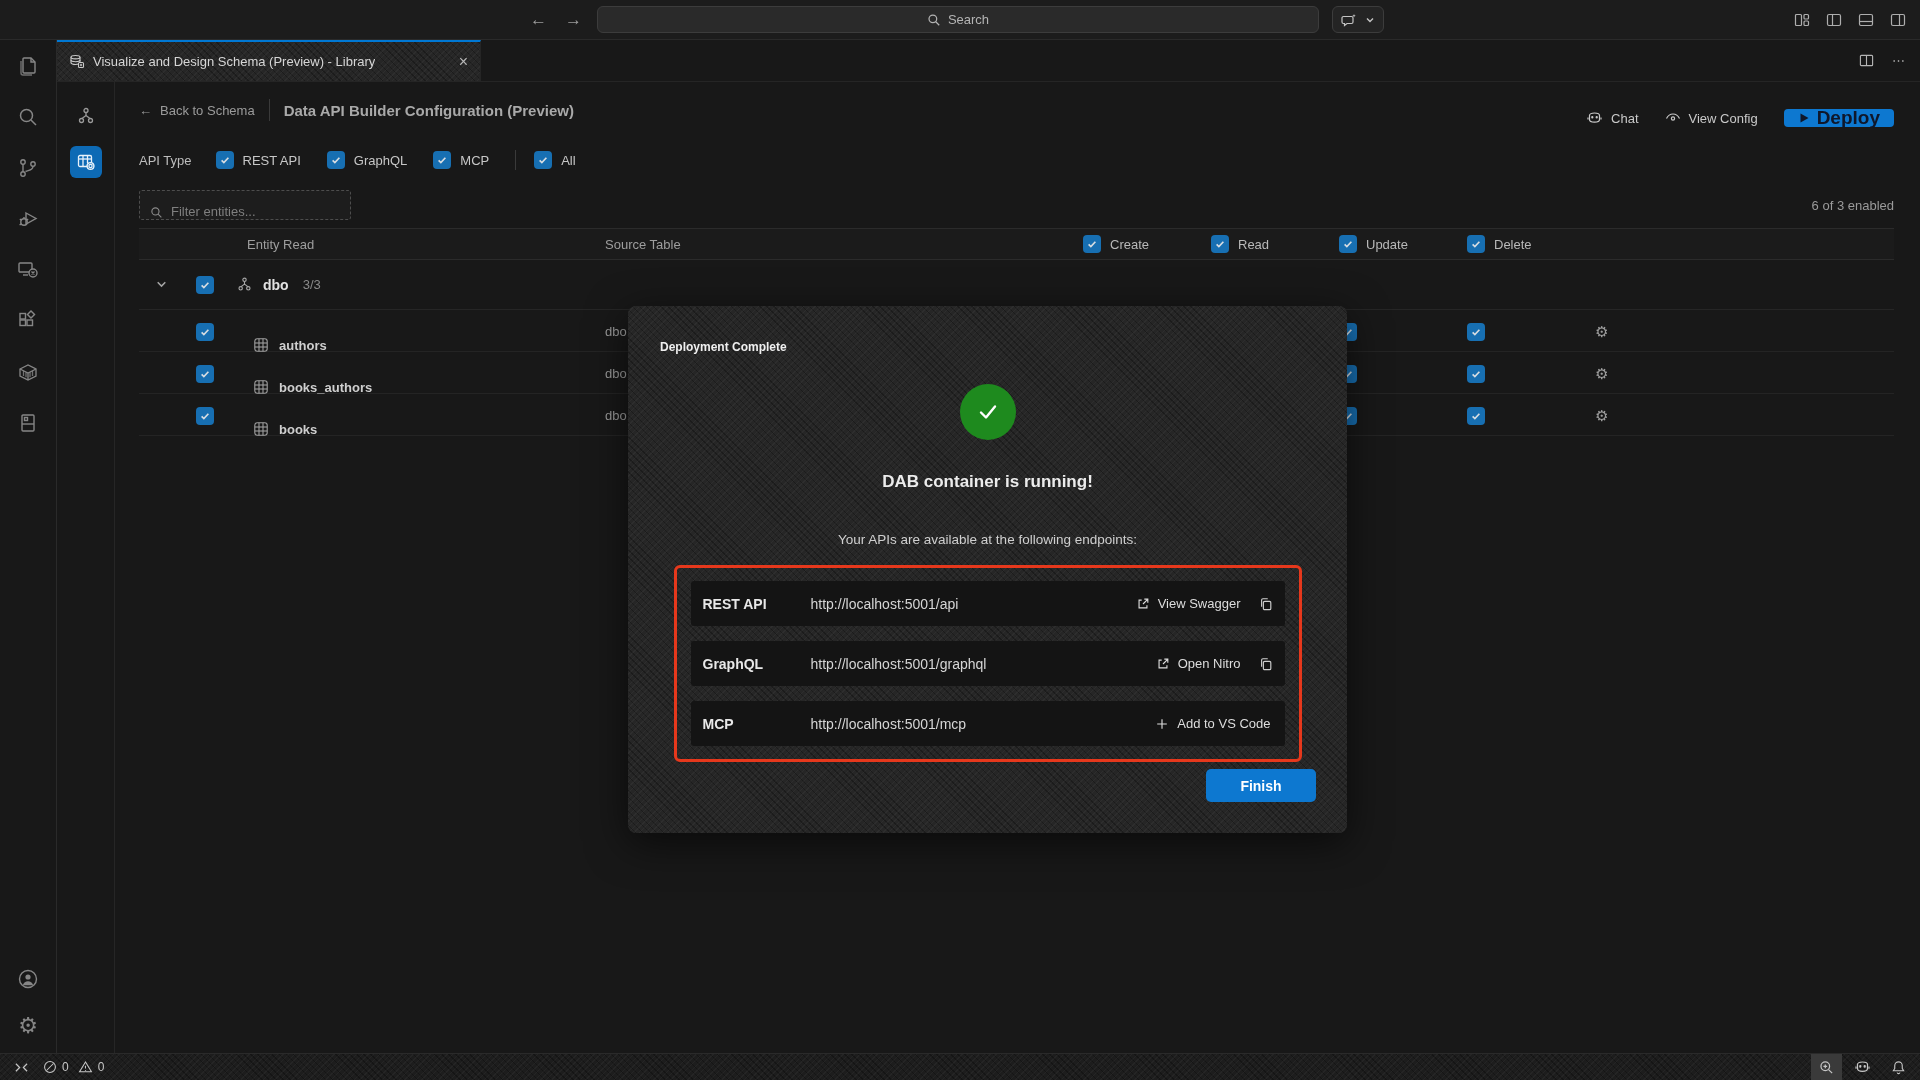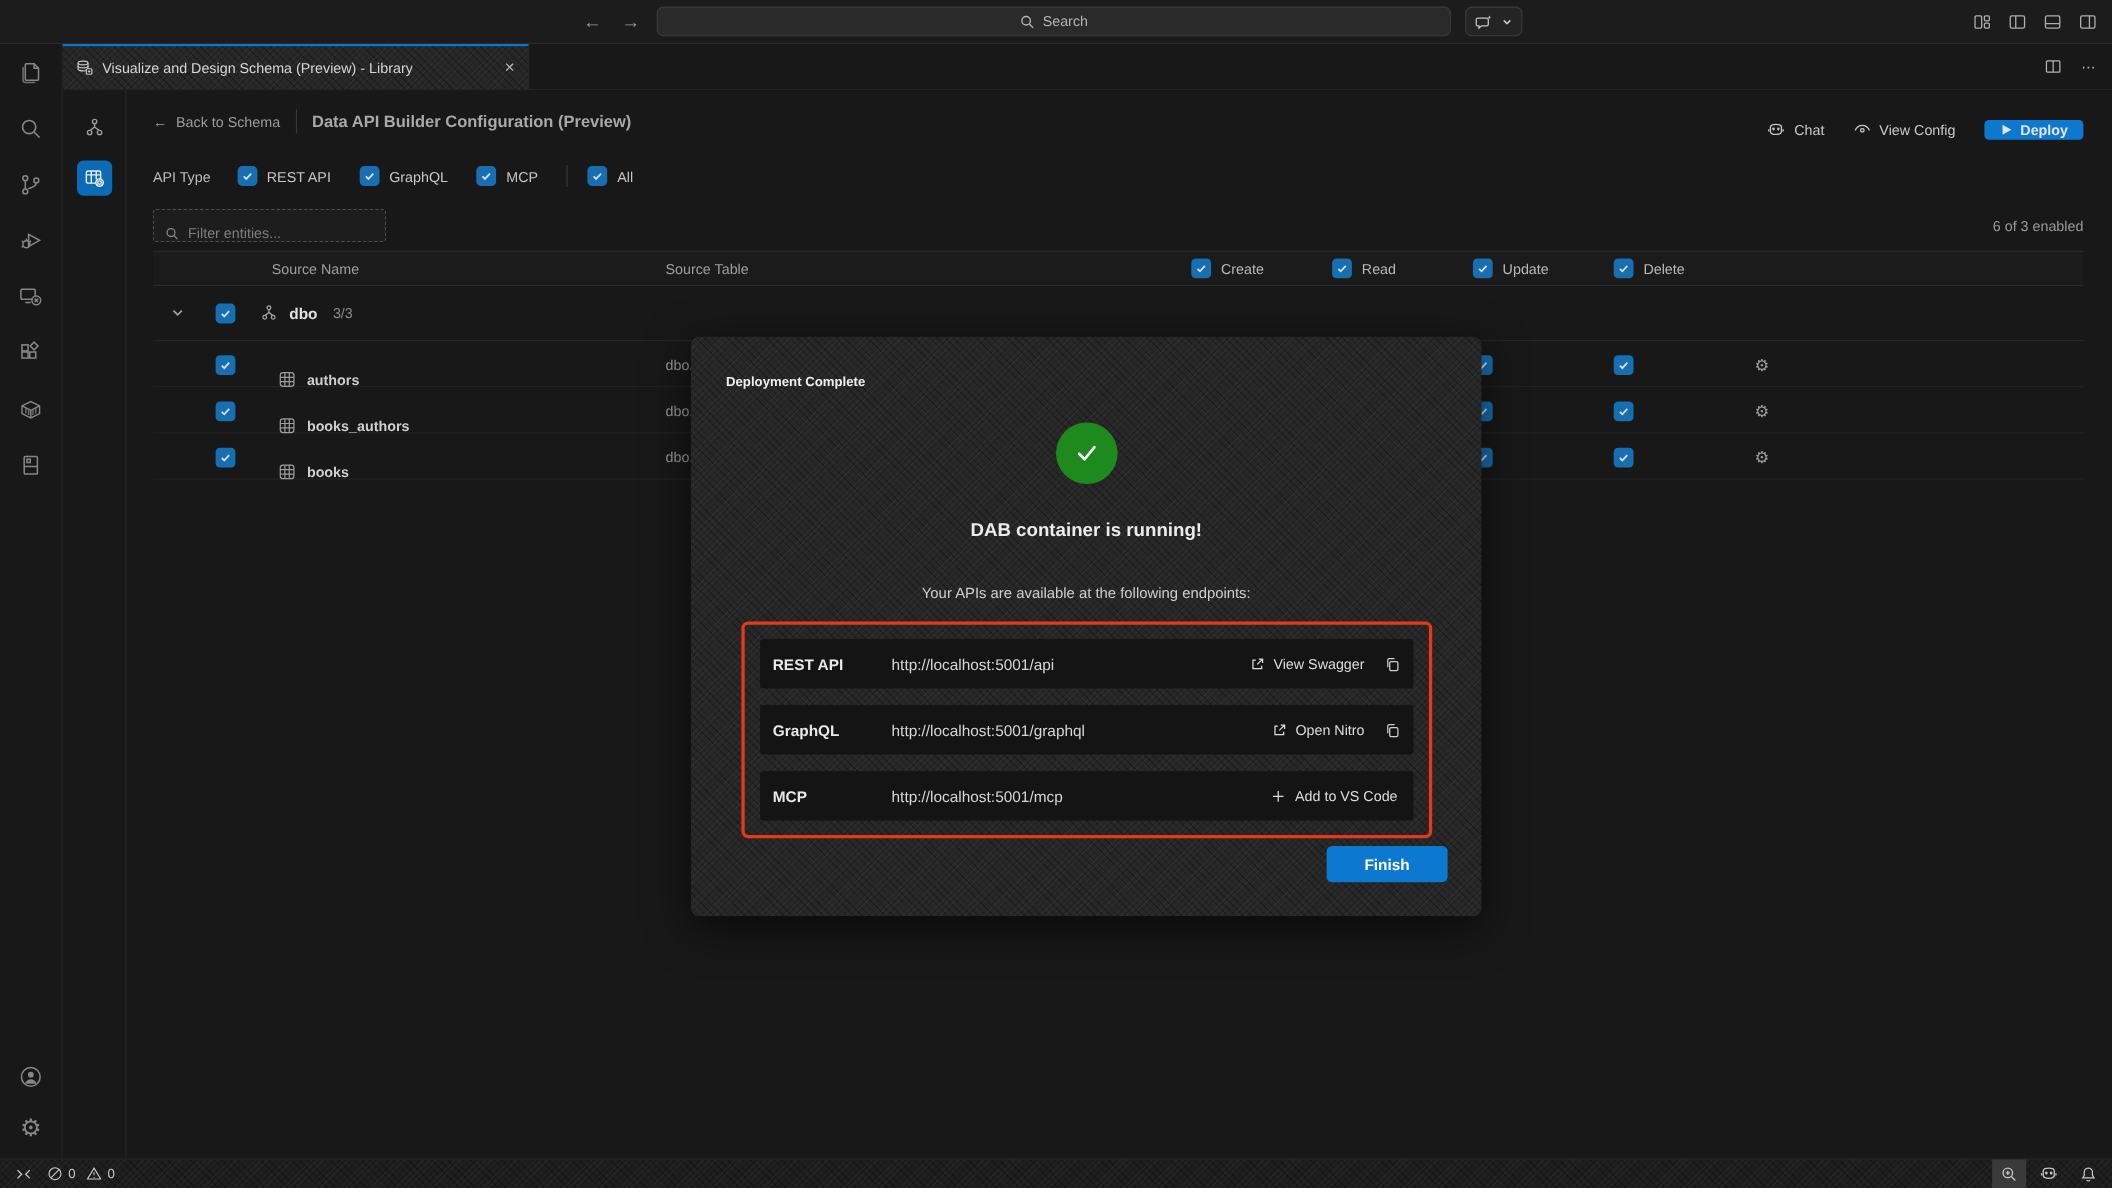--- a/index.html
+++ b/index.html
@@ -66,23 +66,23 @@
   .rail-btn.active { background:#0d6ab5; color:#e8f2fa; }
   .content { flex:1; display:flex; flex-direction:column; padding:0 26px 0 24px; }
   
   .page-header { height:56px; display:flex; align-items:center; gap:14px; }
   .back-link { display:flex; align-items:center; gap:8px; color:#9b9b9b; cursor:pointer; }
   .hdr-divider { width:1px; height:22px; background:#3a3a3a; }
   .page-title { font-size:15px; font-weight:bold; color:#a9a9a9; }
   .hdr-right { margin-left:auto; display:flex; align-items:center; gap:26px;margin-top:16px; }
   .hdr-btn { display:flex; align-items:center; gap:8px; color:#c9c9c9; cursor:pointer; }
   .deploy-btn {
-    background:#0d78d0; color:#e5e5e5; border:none; border-radius:4px;
+    background:#0d78d0; color:#0f172a; border:none; border-radius:4px;
     height:18px; padding:0 14px; display:flex; align-items:center; gap:7px;
-    font-size:13px; font-weight:bold; cursor:pointer;
+    font-size:19px; font-weight:bold; cursor:pointer;
   }
   
   .api-row { height:44px; display:flex; align-items:center; gap:10px; color:#c7c7c7; }
   .api-label { margin-right:14px; color:#bdbdbd; }
   .cb-pair { display:flex; align-items:center; gap:9px; margin-right:16px; cursor:pointer; }
   .vdiv { width:1px; height:20px; background:#3a3a3a; margin:0 8px 0 0; }
   .cb {
     width:18px; height:18px; border-radius:4px; background:#176fb2;
     display:inline-flex; align-items:center; justify-content:center; cursor:pointer; flex:0 0 auto;
   }
@@ -426,21 +426,21 @@
                   <circle cx="6.7" cy="6.7" r="4.4"></circle>
                   <line x1="10" y1="10" x2="14" y2="14"></line>
                 </svg>
             </span>
             <input type="text" placeholder="Filter entities..." style="">
           </label>
           <span class="enabled-summary">6 of 3 enabled</span>
         </div>
 
         <div class="tgrid thead">
-          <span class="th-entity">Source Name</span>
+          <span class="th-entity">Entity Read</span>
           <span class="th-source">Source Table</span>
           <span class="th-perm" style="grid-column:5">
             <span class="cb">
                 <svg width="12" height="12" viewBox="0 0 16 16">
                   <path d="M3.5 8.5l3 3 6-6.5" stroke="#d7dde2" stroke-width="2.2" fill="none"></path>
                 </svg>
               </span>
             <span>Create</span>
           </span>
           <span class="th-perm" style="grid-column:6">

